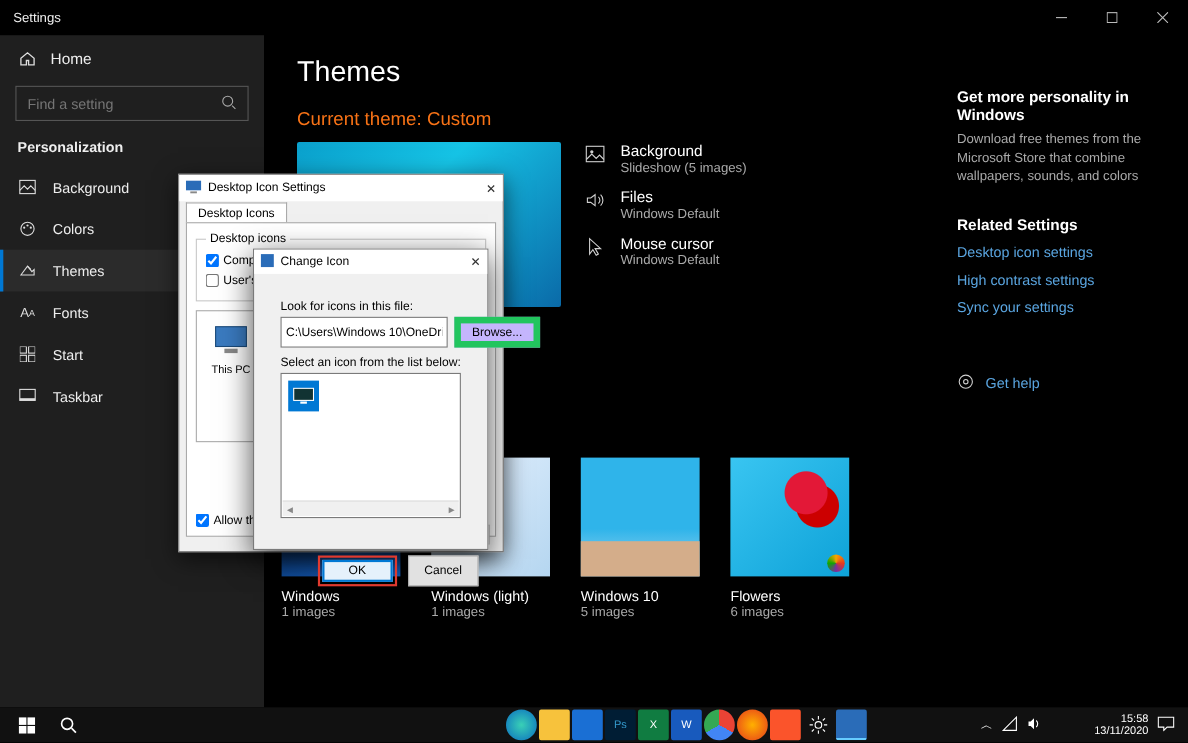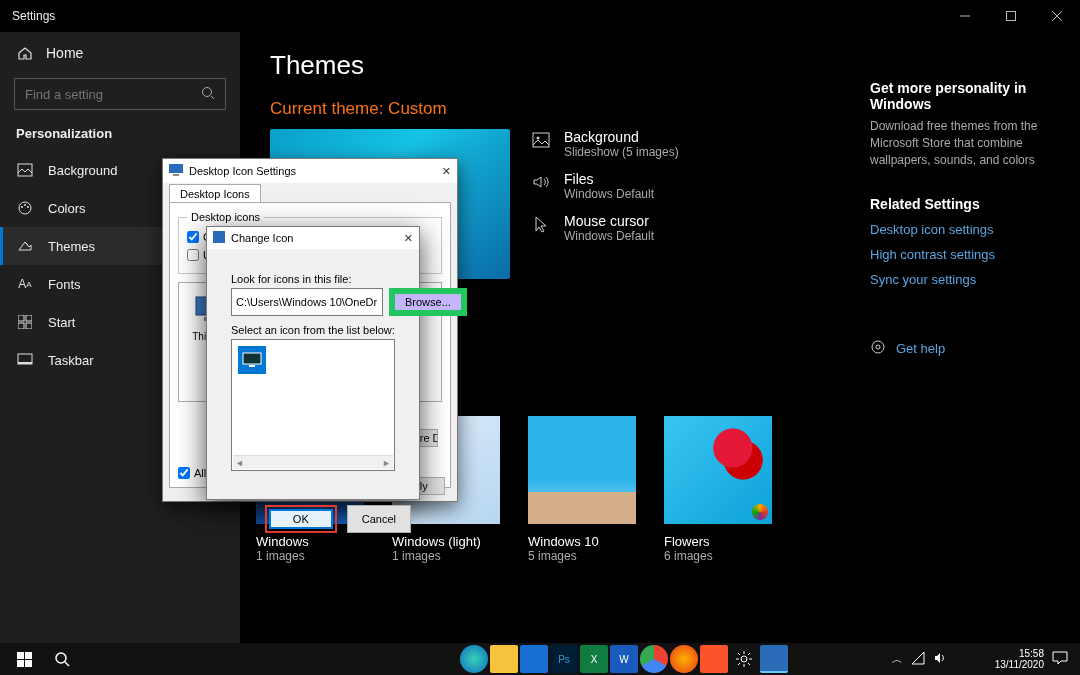--- a/index.html
+++ b/index.html
@@ -78,21 +78,21 @@
 .dlg1 .icon-preview { border:1px solid #aaa; margin-top:8px; height:120px; padding:8px; display:flex; gap:24px;}
 .dlg1 .icon-col { text-align:center; font-size:10px; width:46px;}
 .dlg1 .icon-glyph { width:36px; height:36px; margin:0 auto 4px; display:flex; align-items:center; justify-content:center;}
 .dlg1 .bot-row { position:absolute; bottom:8px; left:8px; right:8px; display:flex; justify-content:space-between; align-items:center;}
 .dlg1 .allow { display:flex; align-items:center; gap:4px; font-size:11px; }
 .dlg1 .row-btns { position:absolute; right:12px; bottom:40px; display:flex; gap:6px;}
 .dlg1 .dlg-foot { position:absolute; bottom:6px; right:12px; display:flex; gap:6px;}
 .win-button { background:#e1e1e1; border:1px solid #adadad; padding:2px 14px; font-size:11px; min-width:62px; text-align:center;}
 
 
-.dlg2 { position:absolute; left:206px; top:226px; width:214px; height:274px; background:#f0f0f0; border:1px solid #7a7a7a; box-shadow:0 8px 26px rgba(0,0,0,.7); font-size:11px; color:#000;}
+.dlg2 { position:absolute; left:230px; top:226px; width:214px; height:274px; background:#f0f0f0; border:1px solid #7a7a7a; box-shadow:0 8px 26px rgba(0,0,0,.7); font-size:11px; color:#000;}
 .dlg2 .titlebar { height:22px; display:flex; align-items:center; padding:0 6px; gap:6px; background:#fff; font-size:11px;}
 .dlg2 .titlebar .x { margin-left:auto; color:#333;}
 .dlg2 .body { padding:24px;}
 .dlg2 .label { font-size:11px; margin-bottom:3px;}
 .dlg2 .path-row { display:flex; gap:6px; margin-bottom:8px;}
 .dlg2 input[type=text]{ flex:1; border:1px solid #7a7a7a; padding:2px 4px; font-size:11px; background:#fff;}
 .dlg2 .browse { border:6px solid #22c55e; background:#c4b5fd; padding:2px 10px; font-size:11px;}
 .dlg2 .list { border:1px solid #7a7a7a; background:#fff; height:132px; padding:6px; overflow:hidden; position:relative;}
 .dlg2 .sel-icon { width:28px; height:28px; background:#0078d4; display:flex; align-items:center; justify-content:center;}
 .dlg2 .sel-icon svg { width:20px; height:16px;}

